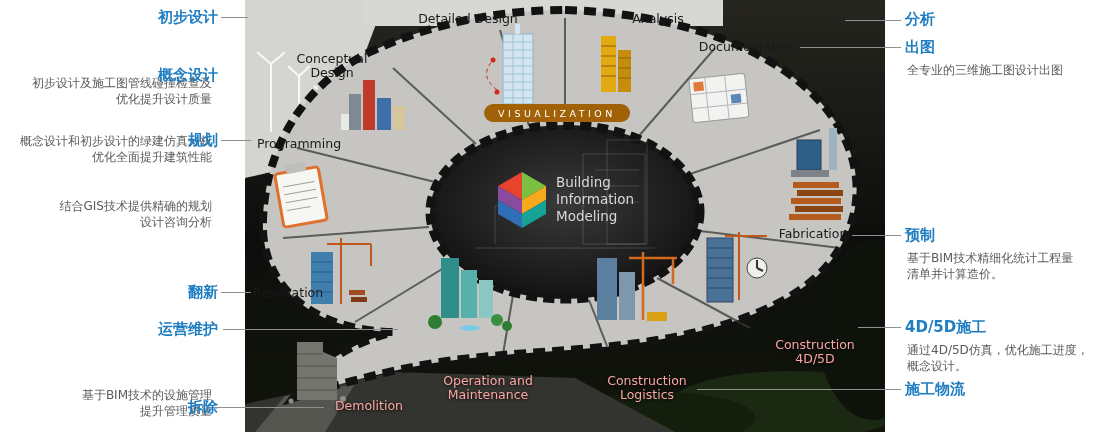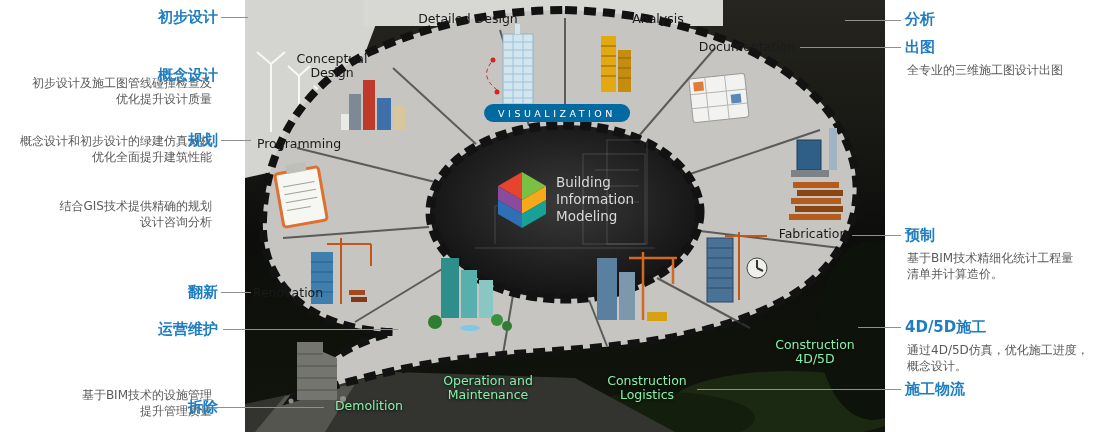--- a/index.html
+++ b/index.html
@@ -16,23 +16,23 @@
   .pdesc { position:absolute; font-size:12px; line-height:16px; color:#5a5a5a; white-space:pre-line; }
   .left .pdesc  { right:6px; text-align:right;margin-top:44px; }
   .right .pdesc { left:4px; }
 
   .cline { position:absolute; height:1px; background:#8f8f8f; z-index:6; }
 
   .hero { position:absolute; left:245px; top:0; width:640px; height:432px; background:#0e0f0e; overflow:hidden; z-index:1; }
   .hero svg { position:absolute; left:0; top:0; }
 
   .ph { position:absolute; font-size:12.5px; line-height:14px; color:#1a1a1a; text-align:center; white-space:pre-line; z-index:3; }
-  .ph.light { color:#86efac; text-shadow:0 1px 3px rgba(0,0,0,.85); }
-
-  .viz { position:absolute; left:312px; top:104px; transform:translateX(-50%); background:#0369a1; color:#ffffff;
+  .ph.light { color:#fca5a5; text-shadow:0 1px 3px rgba(0,0,0,.85); }
+
+  .viz { position:absolute; left:312px; top:104px; transform:translateX(-50%); background:#a16207; color:#ffffff;
          font-size:9.5px; letter-spacing:3.5px; padding:4px 14px 3px; border-radius:11px; z-index:3; white-space:nowrap; }
 
   .bim-text { position:absolute; left:311px; top:174px; font-size:13.5px; line-height:17px; color:#d8d8d6;
               white-space:pre-line; z-index:3; }
 </style>
 </head>
 <body>
 
 <div class="stage">
 

